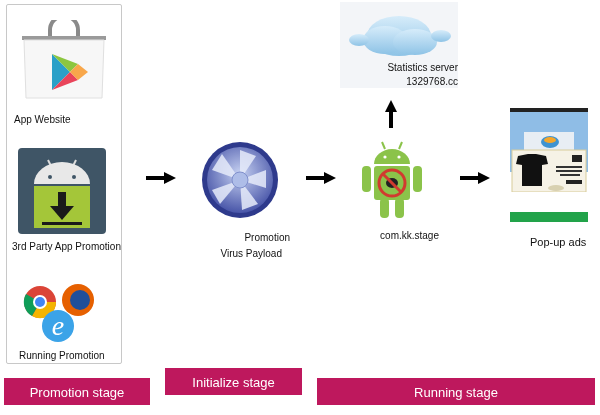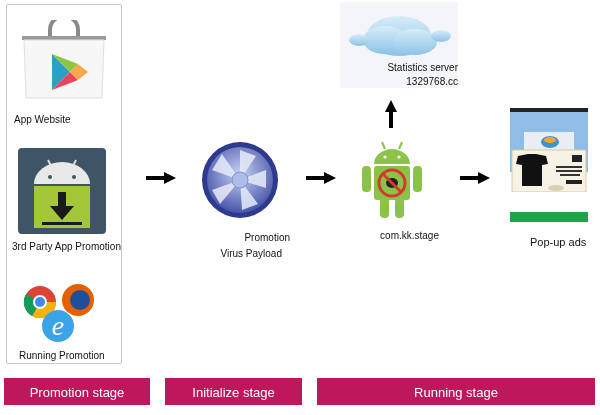--- a/index.html
+++ b/index.html
@@ -144,14 +144,14 @@
     <rect x="46" y="62" width="26" height="2" fill="#333"></rect>
     <rect x="50" y="66" width="20" height="2" fill="#333"></rect>
   <rect x="56" y="72" width="16" height="4" fill="#222"></rect>
   <ellipse cx="46" cy="80" rx="8" ry="3" fill="#d8d0b0"></ellipse>
   <rect x="0" y="84" width="78" height="14" fill="#ffffff"></rect>
   <rect x="0" y="104" width="78" height="10" fill="#22a34a"></rect>
 </svg>
 <div class="abs label" style="left:530px;top:236px;font-size:11px">Pop-up ads</div>
 
 <div class="abs stage" style="left:4px;top:378px;width:146px">Promotion stage</div>
-<div class="abs stage" style="left:165px;top:378px;width:137px">Initialize stage</div>
+<div class="abs stage" style="left:165px;top:368px;width:137px">Initialize stage</div>
 <div class="abs stage" style="left:317px;top:378px;width:278px">Running stage</div>
 
 </body></html>

